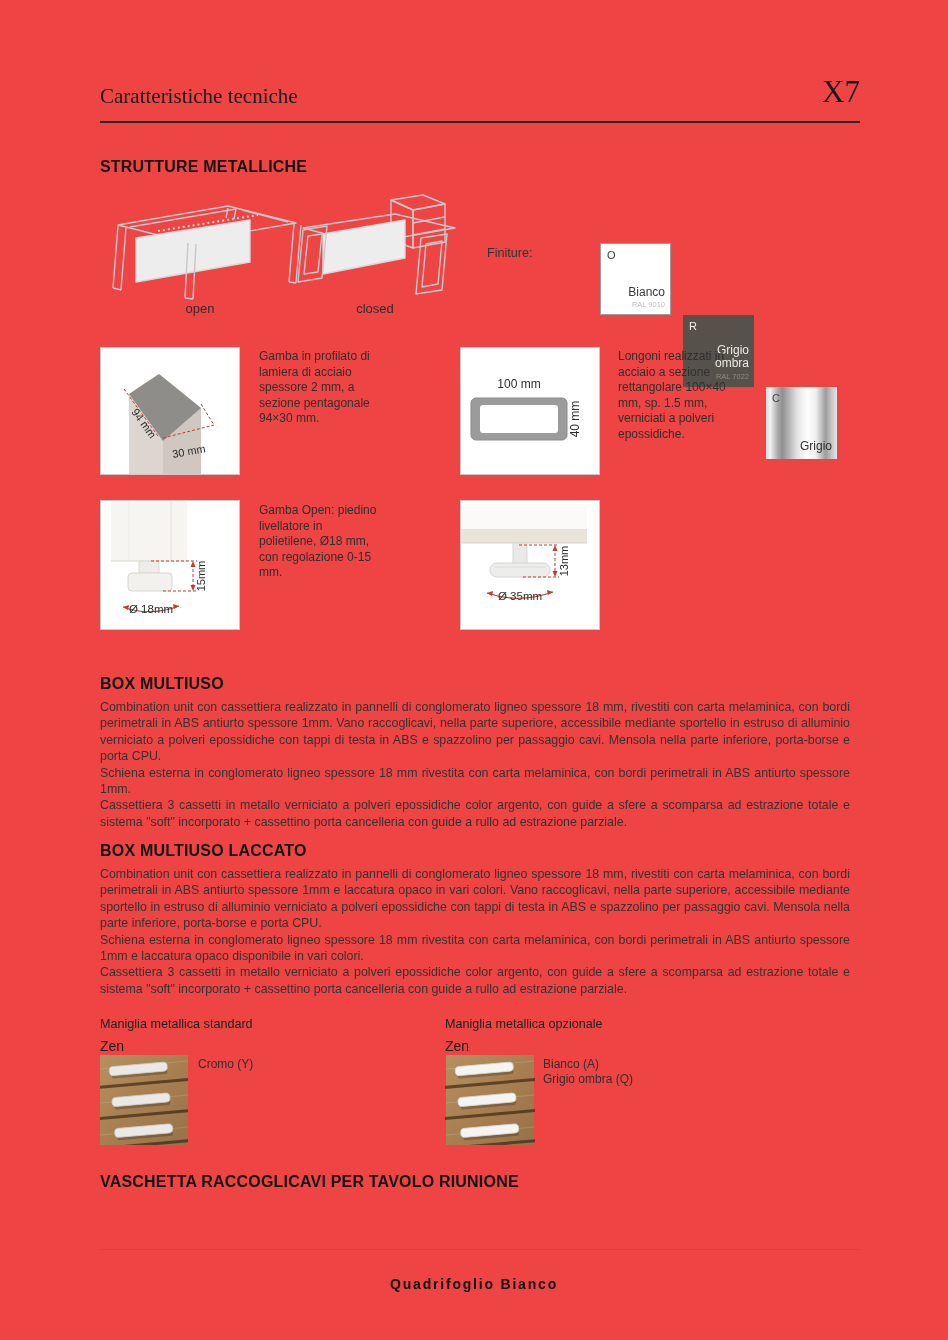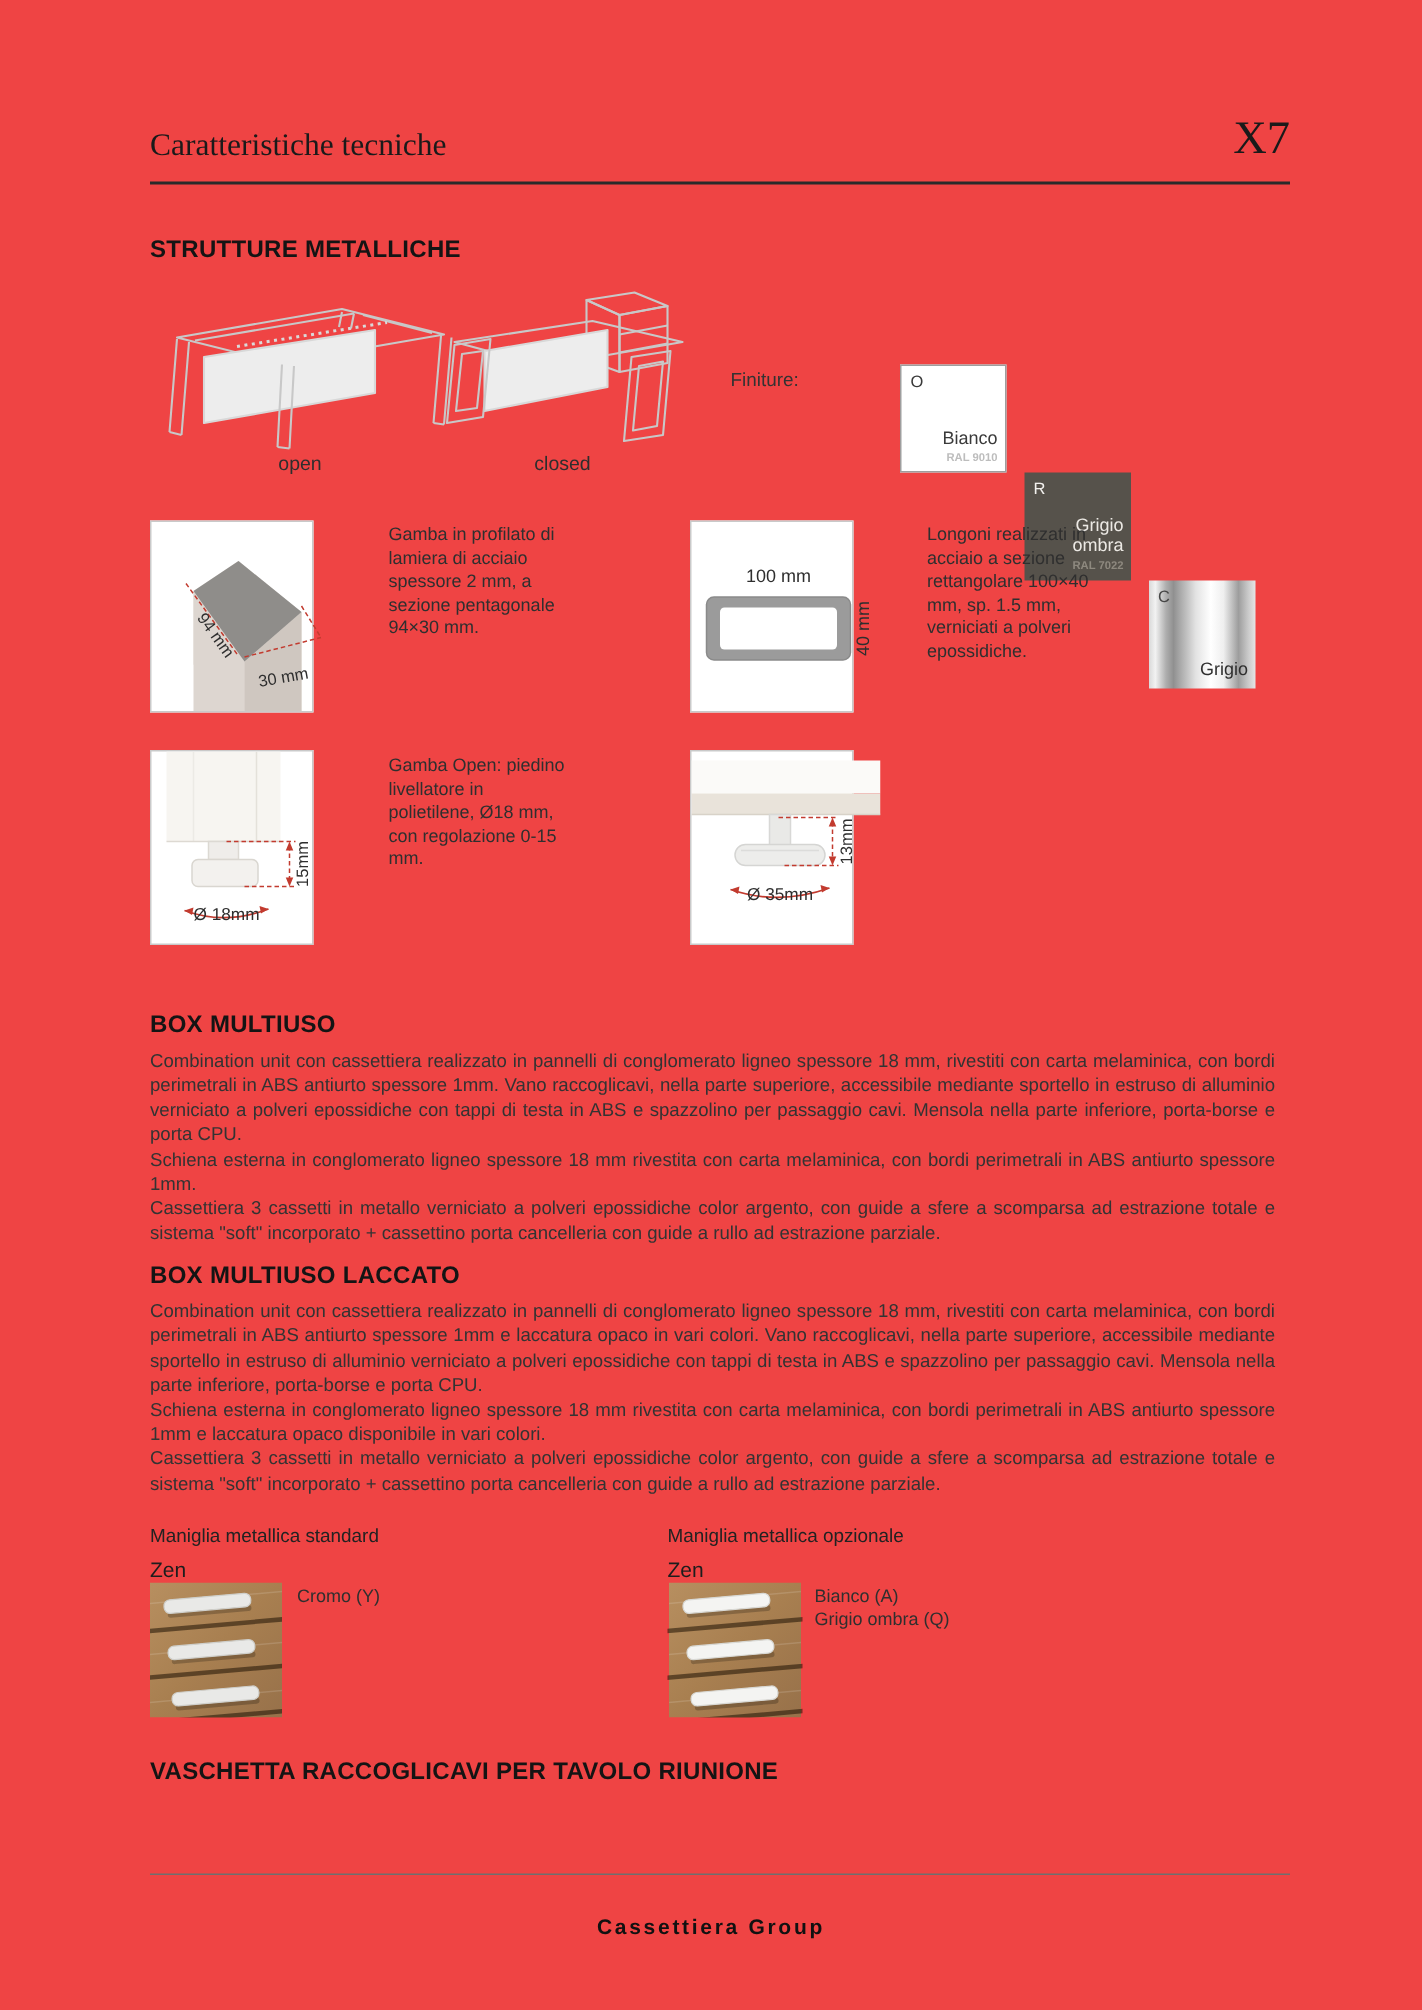--- a/index.html
+++ b/index.html
@@ -15,31 +15,31 @@
   .sec-h{font-size:16px;font-weight:700;color:#141414;letter-spacing:.2px;}
   .body-txt{font-size:12.4px;line-height:16.4px;color:#333;text-align:justify;}
   .body-txt p{margin:0;}
   .intro-txt{font-size:12.6px;line-height:17px;color:#333;}
   .cap-txt{font-size:12px;line-height:15.6px;color:#2f2f2f;}
   .small-lab{font-size:13px;color:#2e2e2e;text-align:center;}
   
   .swatch{width:71px;height:72px;position:relative;box-sizing:border-box;}
   .swatch .code{position:absolute;top:5px;left:6px;font-size:11px;}
   .swatch .name{position:absolute;right:5px;font-size:12px;line-height:13px;text-align:right;}
-  .swatch .ral{position:absolute;right:5px;font-size:7.5px;text-align:left;font-weight:bold;}
+  .swatch .ral{position:absolute;right:5px;font-size:7.5px;text-align:left;}
   .sw-bianco{background:#ffffff;border:1px solid #9e9e9e;}
   .sw-bianco .code{color:#3a3a3a;} .sw-bianco .name{color:#3a3a3a;bottom:15px;}
   .sw-bianco .ral{color:#bdbdbd;bottom:5px;}
   .sw-grigio{background:#56524b;}
   .sw-grigio .code{color:#f2f1ee;} .sw-grigio .name{color:#ece9e4;bottom:17px;text-align:right;}
   .sw-grigio .ral{color:#8e897f;bottom:6px;}
   .sw-cromo{background:linear-gradient(90deg,#d9d9d9 0%,#f2f2f2 6%,#aeaeae 16%,#909090 23%,#e3e3e3 44%,#ffffff 58%,#efefef 70%,#9d9d9d 84%,#c9c9c9 93%,#e6e6e6 100%);}
   .sw-cromo .code{color:#474747;} .sw-cromo .name{color:#2f2f2f;bottom:6px;}
   
-  .detail-box{box-sizing:border-box;width:109px;border:1px solid #c9c9c9;background:#fff;}
+  .detail-box{box-sizing:border-box;width:140px;border:1px solid #c9c9c9;background:#fff;}
   
   .man-title{font-size:12.6px;color:#222;}
   .man-model{font-size:14px;color:#1d1d1d;}
   .man-finish{font-size:12px;line-height:15px;color:#2f2f2f;}
   
   .brand{font-size:14px;font-weight:700;letter-spacing:1.8px;color:#111;text-align:center;}
 </style>
 </head>
 <body>
 
@@ -254,15 +254,15 @@
     </g>
   </svg>
   <div class="abs man-finish" style="left:543px;top:1057px;">
     <div>Bianco (A)</div>
     <div>Grigio ombra (Q)</div>
   </div>
 
   <div class="abs sec-h" style="left:100px;top:1173px;">VASCHETTA RACCOGLICAVI PER TAVOLO RIUNIONE</div>
 
   <div class="abs rule-light" style="left:100px;top:1249px;width:760px;"></div>
-  <div class="abs brand" style="left:0;top:1276px;width:948px;">Cassettiera Group</div>
+  <div class="abs brand" style="left:0;top:1276px;width:948px;">Quadrifoglio Bianco</div>
 
 </div>
 
 </body></html>

